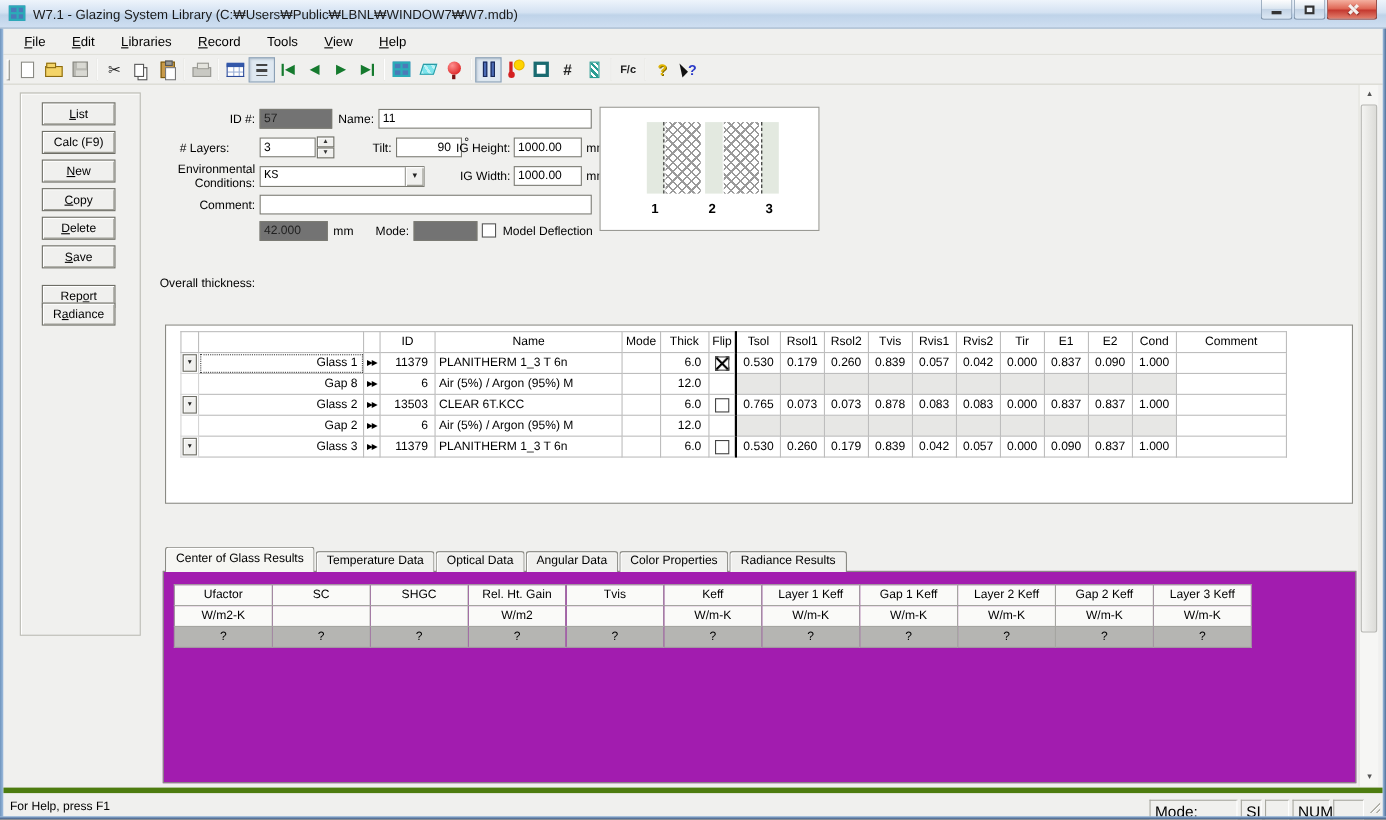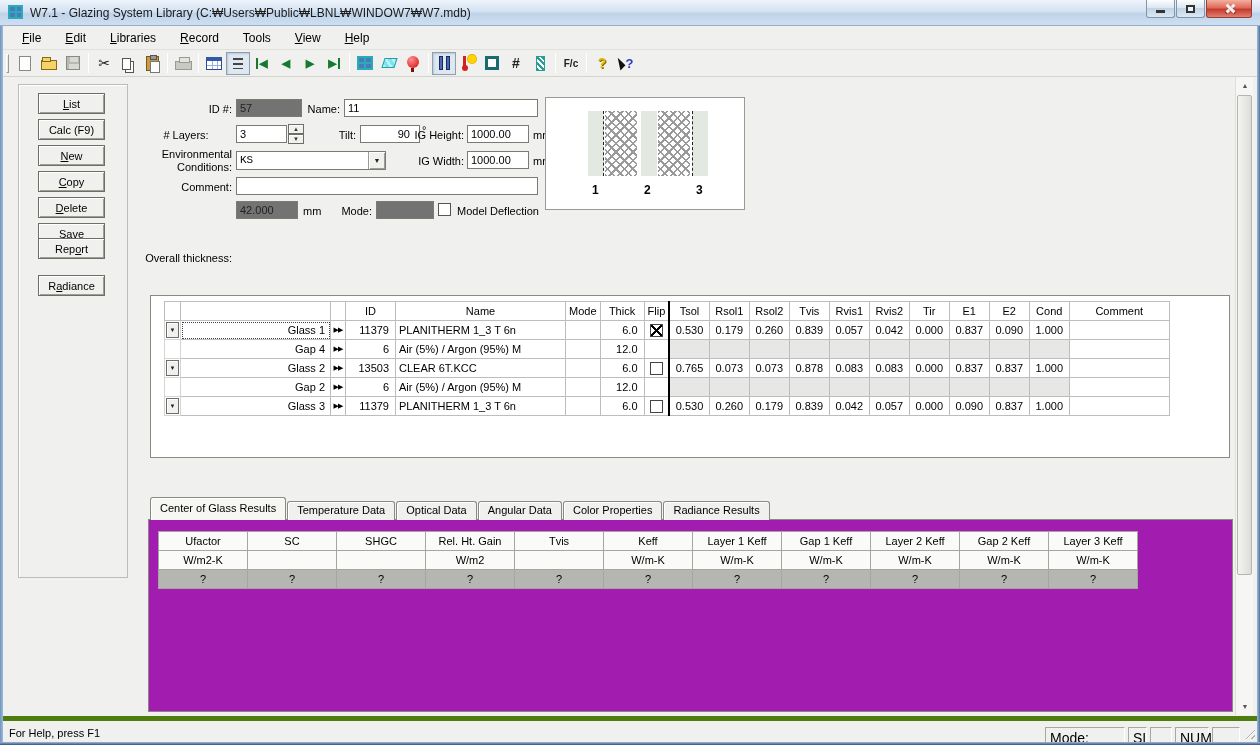--- a/index.html
+++ b/index.html
@@ -285,21 +285,21 @@
     </div>
   <div class="btn95" style="top:171px;">
       <span><span></span><span class="u">C</span><span>opy</span></span>
     </div>
   <div class="btn95" style="top:197px;">
       <span><span></span><span class="u">D</span><span>elete</span></span>
     </div>
   <div class="btn95" style="top:223px;">
       <span><span></span><span class="u">S</span><span>ave</span></span>
     </div>
-  <div class="btn95" style="top:238px;text-align:right;">
+  <div class="btn95" style="top:259px;text-align:right;">
       <span><span>Rep</span><span class="u">o</span><span>rt</span></span>
     </div>
   <div class="btn95" style="top:275px;">
       <span><span>R</span><span class="u">a</span><span>diance</span></span>
     </div>
 
   <div class="lbl" style="left:140px;top:103px;width:92px;">ID #:</div>
   <input class="field ro" style="left: 236px; top: 99px; width: 66px;" readonly="" value="57">
   <div class="lbl" style="left:296px;top:103px;width:44px;">Name:</div>
   <input class="field" style="left: 344px; top: 99px; width: 194px;" value="11">
@@ -389,21 +389,21 @@
               <td class="ctr">0.057</td>
               <td class="ctr">0.042</td>
               <td class="ctr">0.000</td>
               <td class="ctr">0.837</td>
               <td class="ctr">0.090</td>
               <td class="ctr">1.000</td>
               <td class=""></td>
             </tr>
             <tr>
               <td class="ddc"></td>
-              <td class="labc">Gap 4</td>
+              <td class="labc">Gap 8</td>
               <td class="arr">▶▶</td>
               <td class="num">6</td>
               <td class="nm">Air (5%) / Argon (95%) M</td>
               <td class="ctr"></td>
               <td class="num">12.0</td>
               <td class="flipcol ctr"></td>
               <td class="ctr gapc"></td>
               <td class="ctr gapc"></td>
               <td class="ctr gapc"></td>
               <td class="ctr gapc"></td>

